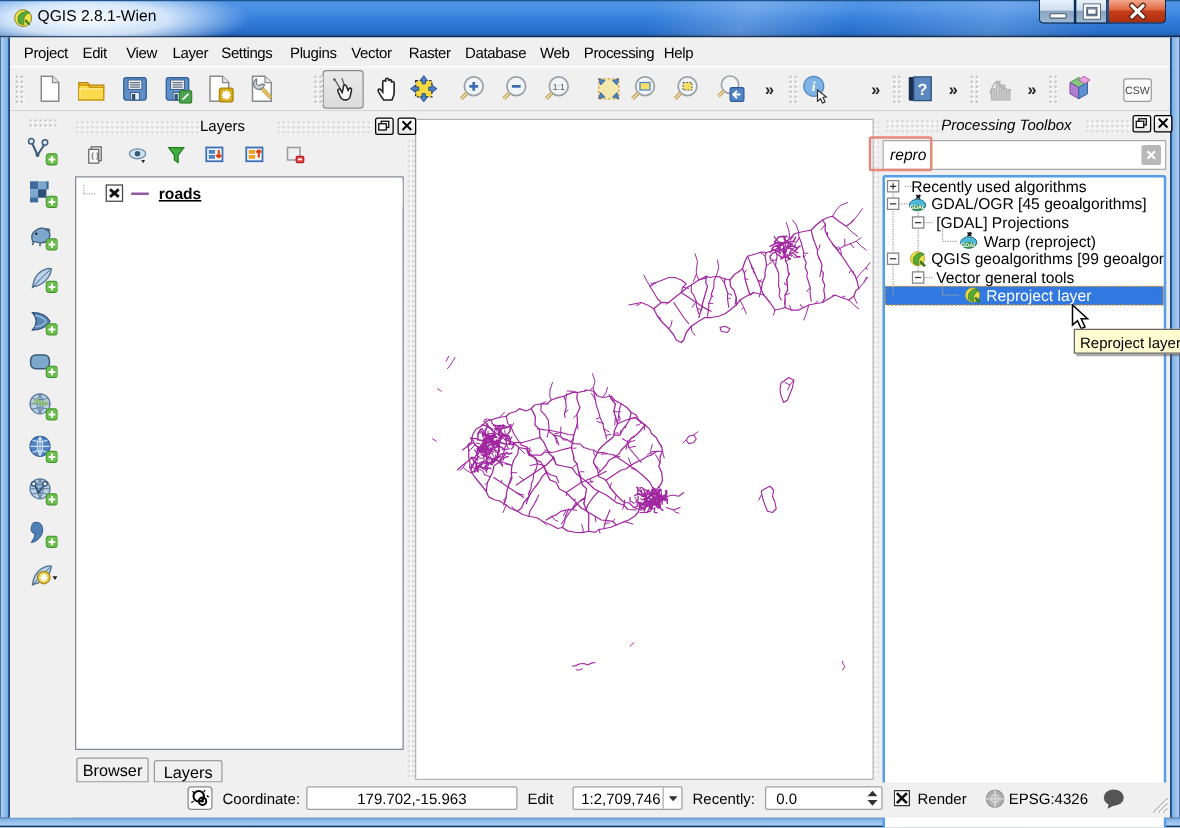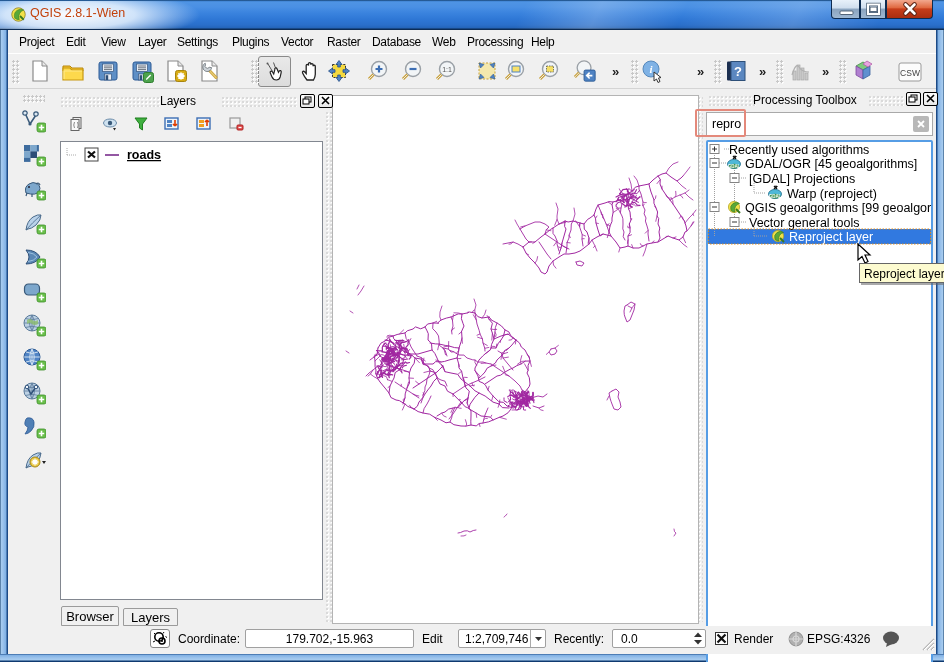--- a/index.html
+++ b/index.html
@@ -19,21 +19,21 @@
 }
 #frame-left { left:0; top:30px; width:8px; height:624px;
   background:linear-gradient(90deg,#123a66 0,#a8cdf0 1px,#9cc3ec 3px,#7fb0e4 6px,#1c4a86 7px);
 }
 #frame-right { left:936px; top:30px; width:8px; height:624px;
   background:linear-gradient(270deg,#123a66 0,#a8cdf0 1px,#9cc3ec 3px,#7fb0e4 6px,#1c4a86 7px);
 }
 #frame-bottom { left:0; top:654px; width:944px; height:8px;
   background:linear-gradient(180deg,#1c4a86 0,#7fb0e4 1px,#9cc3ec 4px,#a8cdf0 6px,#0f3a70 7px);
 }
-#title-text { left:30px; top:6px; font-size:12.5px; color:#c2410c; z-index:5; }
+#title-text { left:30px; top:6px; font-size:12.5px; color:#000000; z-index:5; }
 
 #capbtns { left:831px; top:0; width:104px; height:19px; }
 .capb { position:absolute; top:0; height:19px; border:1px solid #0d2b50; border-top:none; background:linear-gradient(180deg,#e8f1fa 0,#cfdeee 45%,#8ba4bf 50%,#9fb8d2 100%); }
 #btn-min { left:0; width:29px; border-radius:0 0 0 4px; }
 #btn-max { left:29px; width:26px; }
 #btn-close { left:55px; width:47px; border-radius:0 0 4px 0;
   background:linear-gradient(180deg,#f2a88e 0,#e06a42 42%,#c63d1a 50%,#aa2e10 100%);}
 .capb svg { position:absolute; left:0; top:0; }
 
 
@@ -62,21 +62,21 @@
 #layers-panel { left:57px; top:89px; width:269px; height:536px; background:#f0f0f0; }
 #layers-tree { position:absolute; left:3px; top:52px; width:263px; height:459px; background:#fff; border:1px solid #828790; }
 #roads-row { position:absolute; left:1px; top:3px; width:260px; height:20px; background:#fff; }
 .tab { position:absolute; background:#f0f0f0; border:1px solid #9b9b9b; border-radius:2px 2px 0 0; font-size:13px; text-align:center; }
 
 
 #canvas { left:332px; top:95px; width:367px; height:529px; background:#fff; border:1px solid #b4b4b4; }
 
 
 #proc-panel { left:703px; top:89px; width:233px; height:537px; background:#f0f0f0; }
-#proc-search { position:absolute; left:3px; top:23px; width:227px; height:24px; background:#fff; border:1px solid #a9a9a9; }
+#proc-search { position:absolute; left:3px; top:23px; width:227px; height:24px; background:#fff; border:1px solid #a9a9a9;font-style:italic; }
 #proc-tree { position:absolute; left:3px; top:51px; width:227px; height:580px; background:#fff; border:2px solid #569de5; border-radius:2px; }
 #tooltip { position:absolute; left:156px; top:174px; width:86px; height:20px; background:#fdfbd0; border:1px solid #666; font-size:12px; padding:3px 0 0 4px; white-space:nowrap; overflow:visible; z-index:60; box-shadow:2px 2px 0 rgba(100,100,100,0.55); }
 #adv-combo { position:absolute; left:3px; top:515px; width:227px; height:21px; background:linear-gradient(180deg,#f2f2f2,#ebebeb); border:1px solid #8a8a8a; border-radius:2px; font-size:12px; }
 #red-box { left:695px; top:109px; width:51px; height:28px; border:2px solid #e4897b; border-radius:2px; background:transparent; z-index:50; }
 
 
 #statusbar { left:8px; top:626px; width:928px; height:28px; background:#f0f0f0; font-size:12px; }
 .sb-label { position:absolute; top:6px; }
 .sb-box { position:absolute; background:#fff; border:1px solid #a0a0a0; border-radius:2px; }
 </style>
@@ -928,21 +928,21 @@
 <path d="M128.0 440.0 L131.0 439.9 L133.0 439.0" stroke-width="0.8"></path>
 <path d="M171.0 421.0 L172.3 420.0 L174.0 418.0" stroke-width="0.8"></path>
 <path d="M341.0 433.0 L341.5 435.6 L343.0 437.0 L341.0 440.0" stroke-width="0.8"></path>
 </g>
     </svg>
 </div>
 
 <div class="abs" id="proc-panel">
   <div class="dots" style="position:absolute;left:6px;top:7px;width:48px;height:10px"></div>
   <div class="dots" style="position:absolute;left:166px;top:7px;width:36px;height:10px"></div>
-  <div class="panel-title" style="left:50px; top:4px;">Processing Toolbox</div>
+  <div class="panel-title" style="left:50px; top:4px;font-style:italic;">Processing Toolbox</div>
   <div class="pbtn" style="left:203px; top:3px;"><svg width="13" height="12">
         <rect x="4" y="2" width="6" height="5" fill="none" stroke="#000"></rect>
         <rect x="2" y="4" width="6" height="5" fill="#fff" stroke="#000"></rect>
       </svg></div>
   <div class="pbtn" style="left:220px; top:3px;"><svg width="13" height="12">
         <path d="M3 2 L10 9 M10 2 L3 9" stroke="#000" stroke-width="1.6"></path>
       </svg></div>
   <div id="proc-search">
     <span style="position:absolute;left:5px;top:4px;font-size:12.5px;">repro</span>
     <svg style="position:absolute;right:3px;top:3px;" width="16" height="16">

